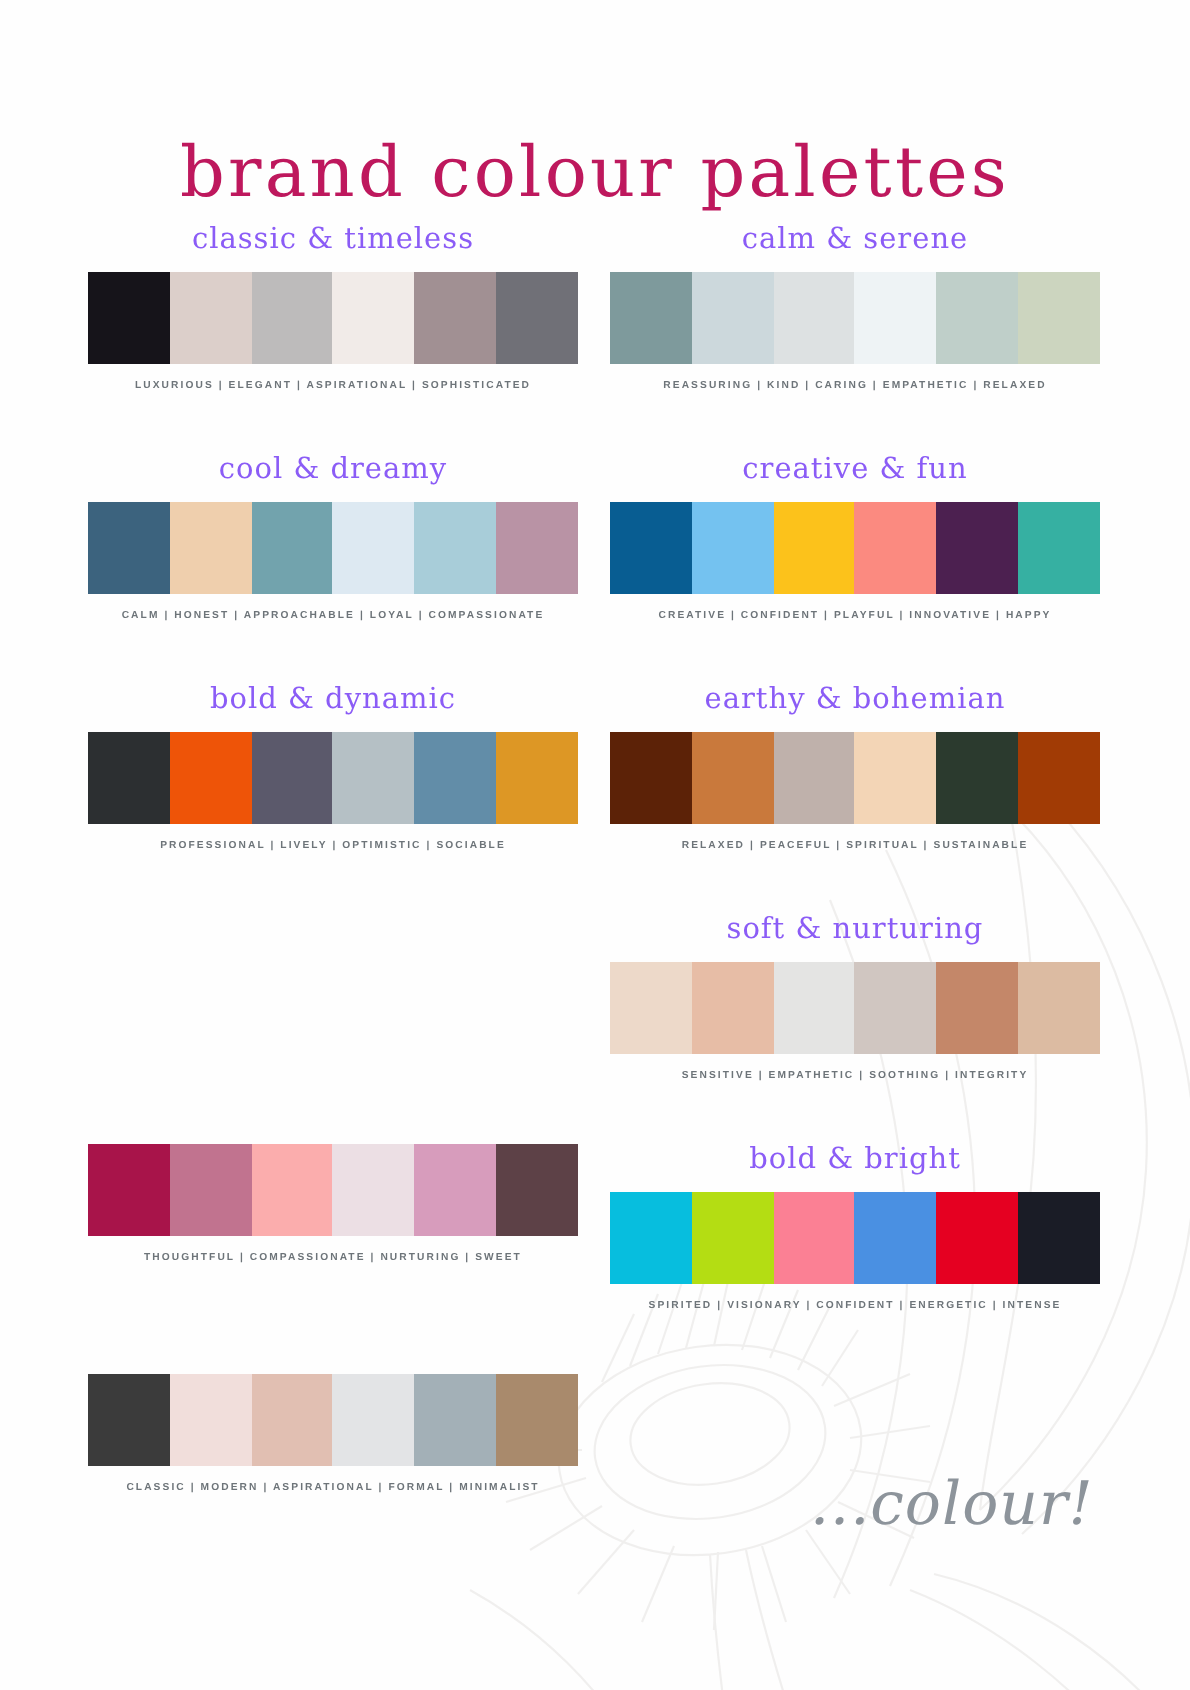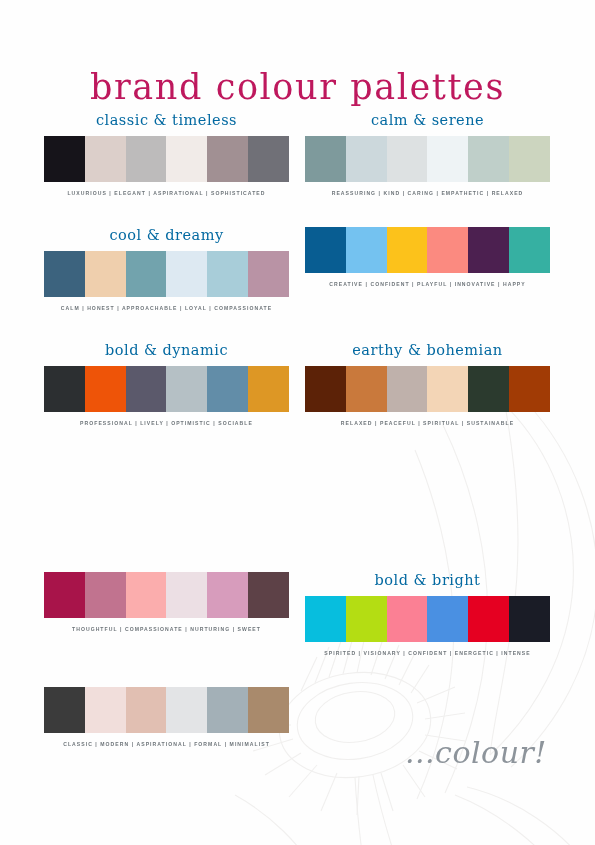--- a/index.html
+++ b/index.html
@@ -64,21 +64,21 @@
   }
   .palette-card.col-left  { left: 44px; }
   .palette-card.col-right { left: 305px; }
 
   .palette-name {
     text-align: center;
     font-family: "DejaVu Serif", "Liberation Serif", serif;
     font-weight: 300;
     font-size: 14.5px;
     letter-spacing: 0.5px;
-    color: #0369a1;
+    color: #8b5cf6;
     margin-bottom: 8px;
     white-space: nowrap;
   }
 
   .swatch-strip {
     display: flex;
     width: 100%;
     height: 46px;
   }
   .swatch {
@@ -199,20 +199,21 @@
         <div class="swatch" style="background-color: rgb(60, 99, 126);"></div>
         <div class="swatch" style="background-color: rgb(239, 207, 173);"></div>
         <div class="swatch" style="background-color: rgb(114, 163, 173);"></div>
         <div class="swatch" style="background-color: rgb(221, 233, 242);"></div>
         <div class="swatch" style="background-color: rgb(168, 205, 217);"></div>
         <div class="swatch" style="background-color: rgb(185, 147, 165);"></div>
       </div>
       <div class="palette-keywords">CALM | HONEST | APPROACHABLE | LOYAL | COMPASSIONATE</div>
     </div>
     <div class="palette-card col-right">
+      <div class="palette-name">creative &amp; fun</div>
       <div class="swatch-strip">
         <div class="swatch" style="background-color: rgb(8, 93, 146);"></div>
         <div class="swatch" style="background-color: rgb(116, 194, 240);"></div>
         <div class="swatch" style="background-color: rgb(252, 194, 27);"></div>
         <div class="swatch" style="background-color: rgb(251, 138, 128);"></div>
         <div class="swatch" style="background-color: rgb(76, 32, 80);"></div>
         <div class="swatch" style="background-color: rgb(54, 176, 162);"></div>
       </div>
       <div class="palette-keywords">CREATIVE | CONFIDENT | PLAYFUL | INNOVATIVE | HAPPY</div>
     </div>
@@ -239,20 +240,32 @@
         <div class="swatch" style="background-color: rgb(191, 177, 171);"></div>
         <div class="swatch" style="background-color: rgb(243, 213, 182);"></div>
         <div class="swatch" style="background-color: rgb(43, 58, 46);"></div>
         <div class="swatch" style="background-color: rgb(161, 59, 5);"></div>
       </div>
       <div class="palette-keywords">RELAXED | PEACEFUL | SPIRITUAL | SUSTAINABLE</div>
     </div>
   </div>
 
   <div class="palette-row">
+    <div class="palette-card col-right">
+      <div class="palette-name">soft &amp; nurturing</div>
+      <div class="swatch-strip">
+        <div class="swatch" style="background-color: rgb(237, 217, 201);"></div>
+        <div class="swatch" style="background-color: rgb(231, 189, 166);"></div>
+        <div class="swatch" style="background-color: rgb(228, 228, 227);"></div>
+        <div class="swatch" style="background-color: rgb(208, 198, 193);"></div>
+        <div class="swatch" style="background-color: rgb(196, 135, 105);"></div>
+        <div class="swatch" style="background-color: rgb(220, 187, 162);"></div>
+      </div>
+      <div class="palette-keywords">SENSITIVE | EMPATHETIC | SOOTHING | INTEGRITY</div>
+    </div>
   </div>
 
   <div class="palette-row">
     <div class="palette-card col-left">
       <div class="swatch-strip">
         <div class="swatch" style="background-color: rgb(168, 20, 74);"></div>
         <div class="swatch" style="background-color: rgb(193, 115, 143);"></div>
         <div class="swatch" style="background-color: rgb(251, 173, 173);"></div>
         <div class="swatch" style="background-color: rgb(236, 223, 228);"></div>
         <div class="swatch" style="background-color: rgb(215, 156, 188);"></div>

